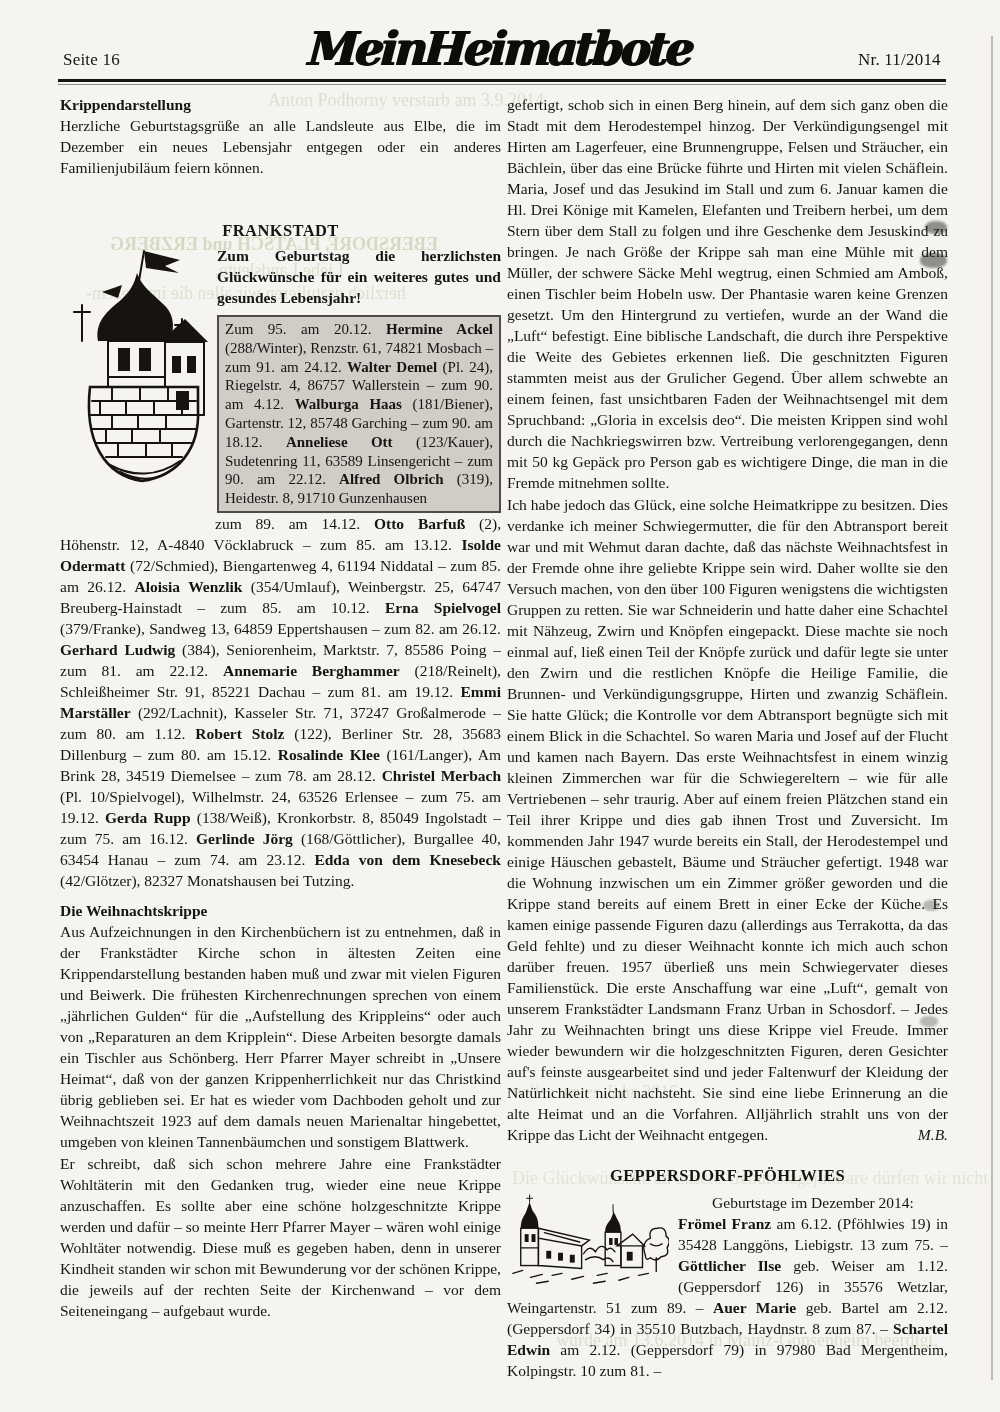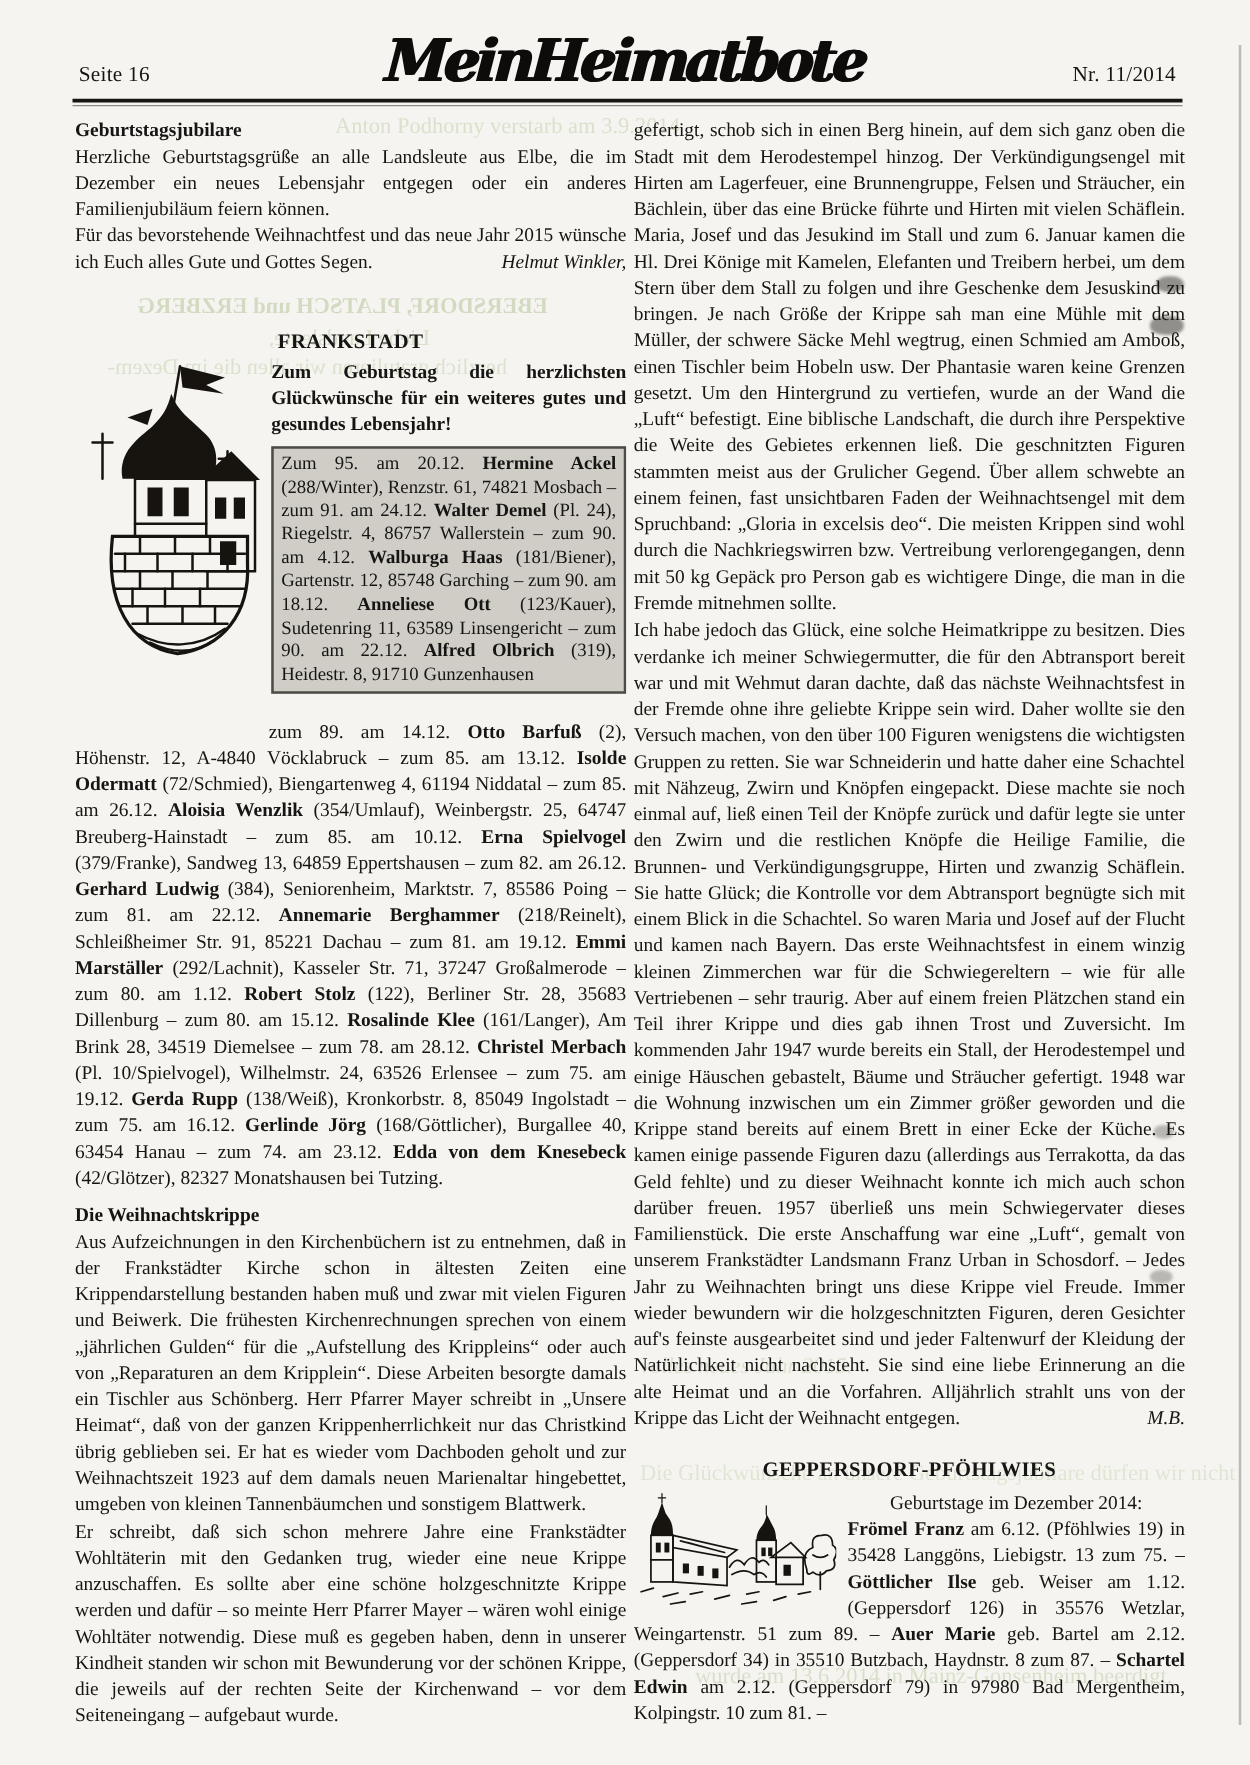--- a/index.html
+++ b/index.html
@@ -39,21 +39,21 @@
 
   
   #church-art{float:left;width:150px;height:238px;margin:4px 7px 0 0;display:block;}
   #frank-intro{font-weight:bold;margin-top:4px;}
   #frank-box{
     overflow:hidden; 
     background:#cfcdc6;border:2px solid #4c4b46;
     padding:3px 6px;margin-top:7px;
     font-size:15px;line-height:18.8px;
   }
-  #frank-cont{clear:left;text-indent:155px;margin-top:20px;}
+  #frank-cont{clear:left;text-indent:155px;margin-top:0;}
   .sect-head{font-weight:bold;margin-top:9px;}
 
   
   #gepp-wrap{margin-top:6px;}
   #village-art{float:left;width:162px;height:94px;margin:2px 9px 2px 0;display:block;}
   #gepp-sub{text-align:center;}
 
   
   .bleed{
     position:absolute;color:#4d7c0f;opacity:.18;filter:blur(.5px);
@@ -88,23 +88,22 @@
 <div class="bleed" style="left:556px;top:1330px;opacity:.17;">wurde am 13.6.2014 in Mainz-Gonsenheim beerdigt.</div>
 <div class="smudge" style="left:925px;top:221px;width:22px;height:13px;opacity:.5;"></div>
 <div class="smudge" style="left:920px;top:253px;width:27px;height:15px;opacity:.5;"></div>
 <div class="smudge" style="left:923px;top:900px;width:16px;height:11px;opacity:.3;"></div>
 <div class="smudge" style="left:920px;top:1016px;width:18px;height:11px;opacity:.3;"></div>
 <div id="edge-line"></div>
 
 <div class="col" id="col-left">
 
   <section>
-    <p class="run-head">Geburtstagsjubilare</p>
+    <p class="run-head">Krippendarstellung</p>
     <p>Herzliche Geburtstagsgrüße an alle Landsleute aus Elbe, die im Dezember ein neues Lebensjahr entgegen oder ein anderes Familienjubiläum feiern können.</p>
-    <p><span>Für das bevorstehende Weihnachtfest und das neue Jahr 2015 wünsche ich Euch alles Gute und Gottes Segen. </span><span class="sig-float">Helmut Winkler,</span></p>
   </section>
 
   <section>
     <div class="center-head" style="margin-top:42px;">FRANKSTADT</div>
 
     <svg id="church-art" viewBox="0 0 150 238" aria-hidden="true">
       <path class="wkf" d="M84 6 L120 15 L105 21 L119 28 L86 23 Z"></path>
       <path class="wk" d="M84 6 L76 54"></path>
       <path class="wkf" d="M62 40 L42 47 L58 53 Z"></path>
       <path class="wkf" d="M38 96 C34 74 52 63 62 54 C70 46 74 40 77 28 C82 42 92 48 102 58 C113 67 116 80 110 96 Z"></path>

